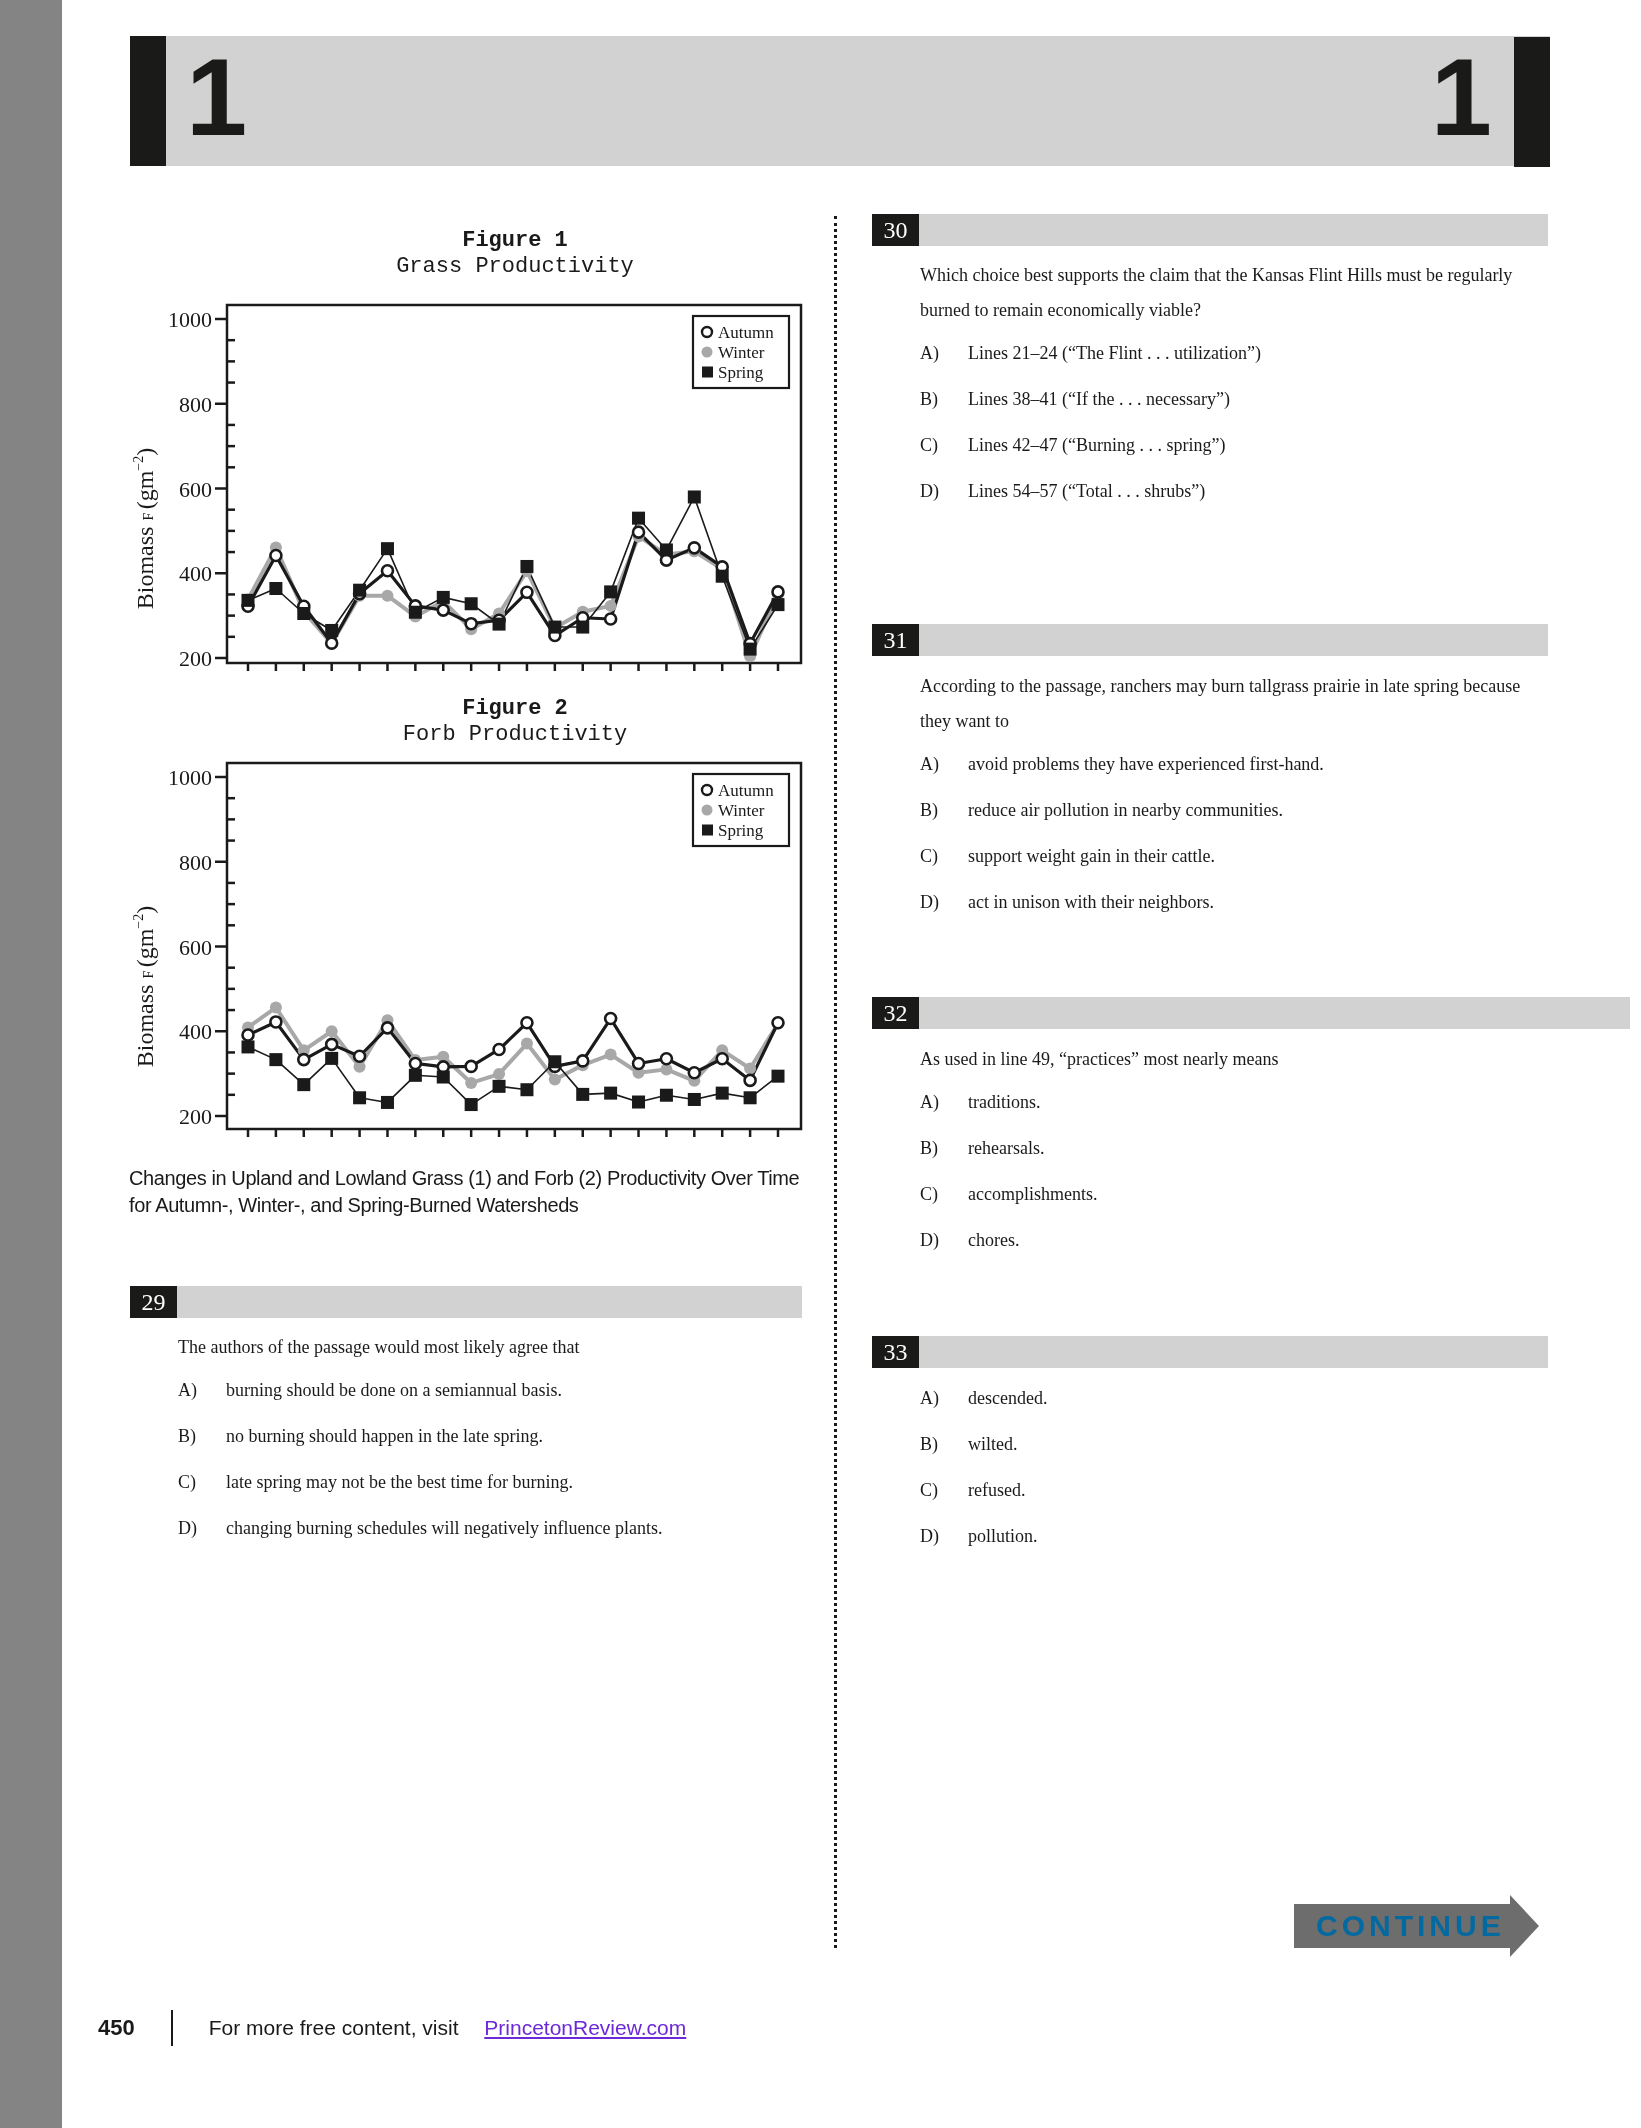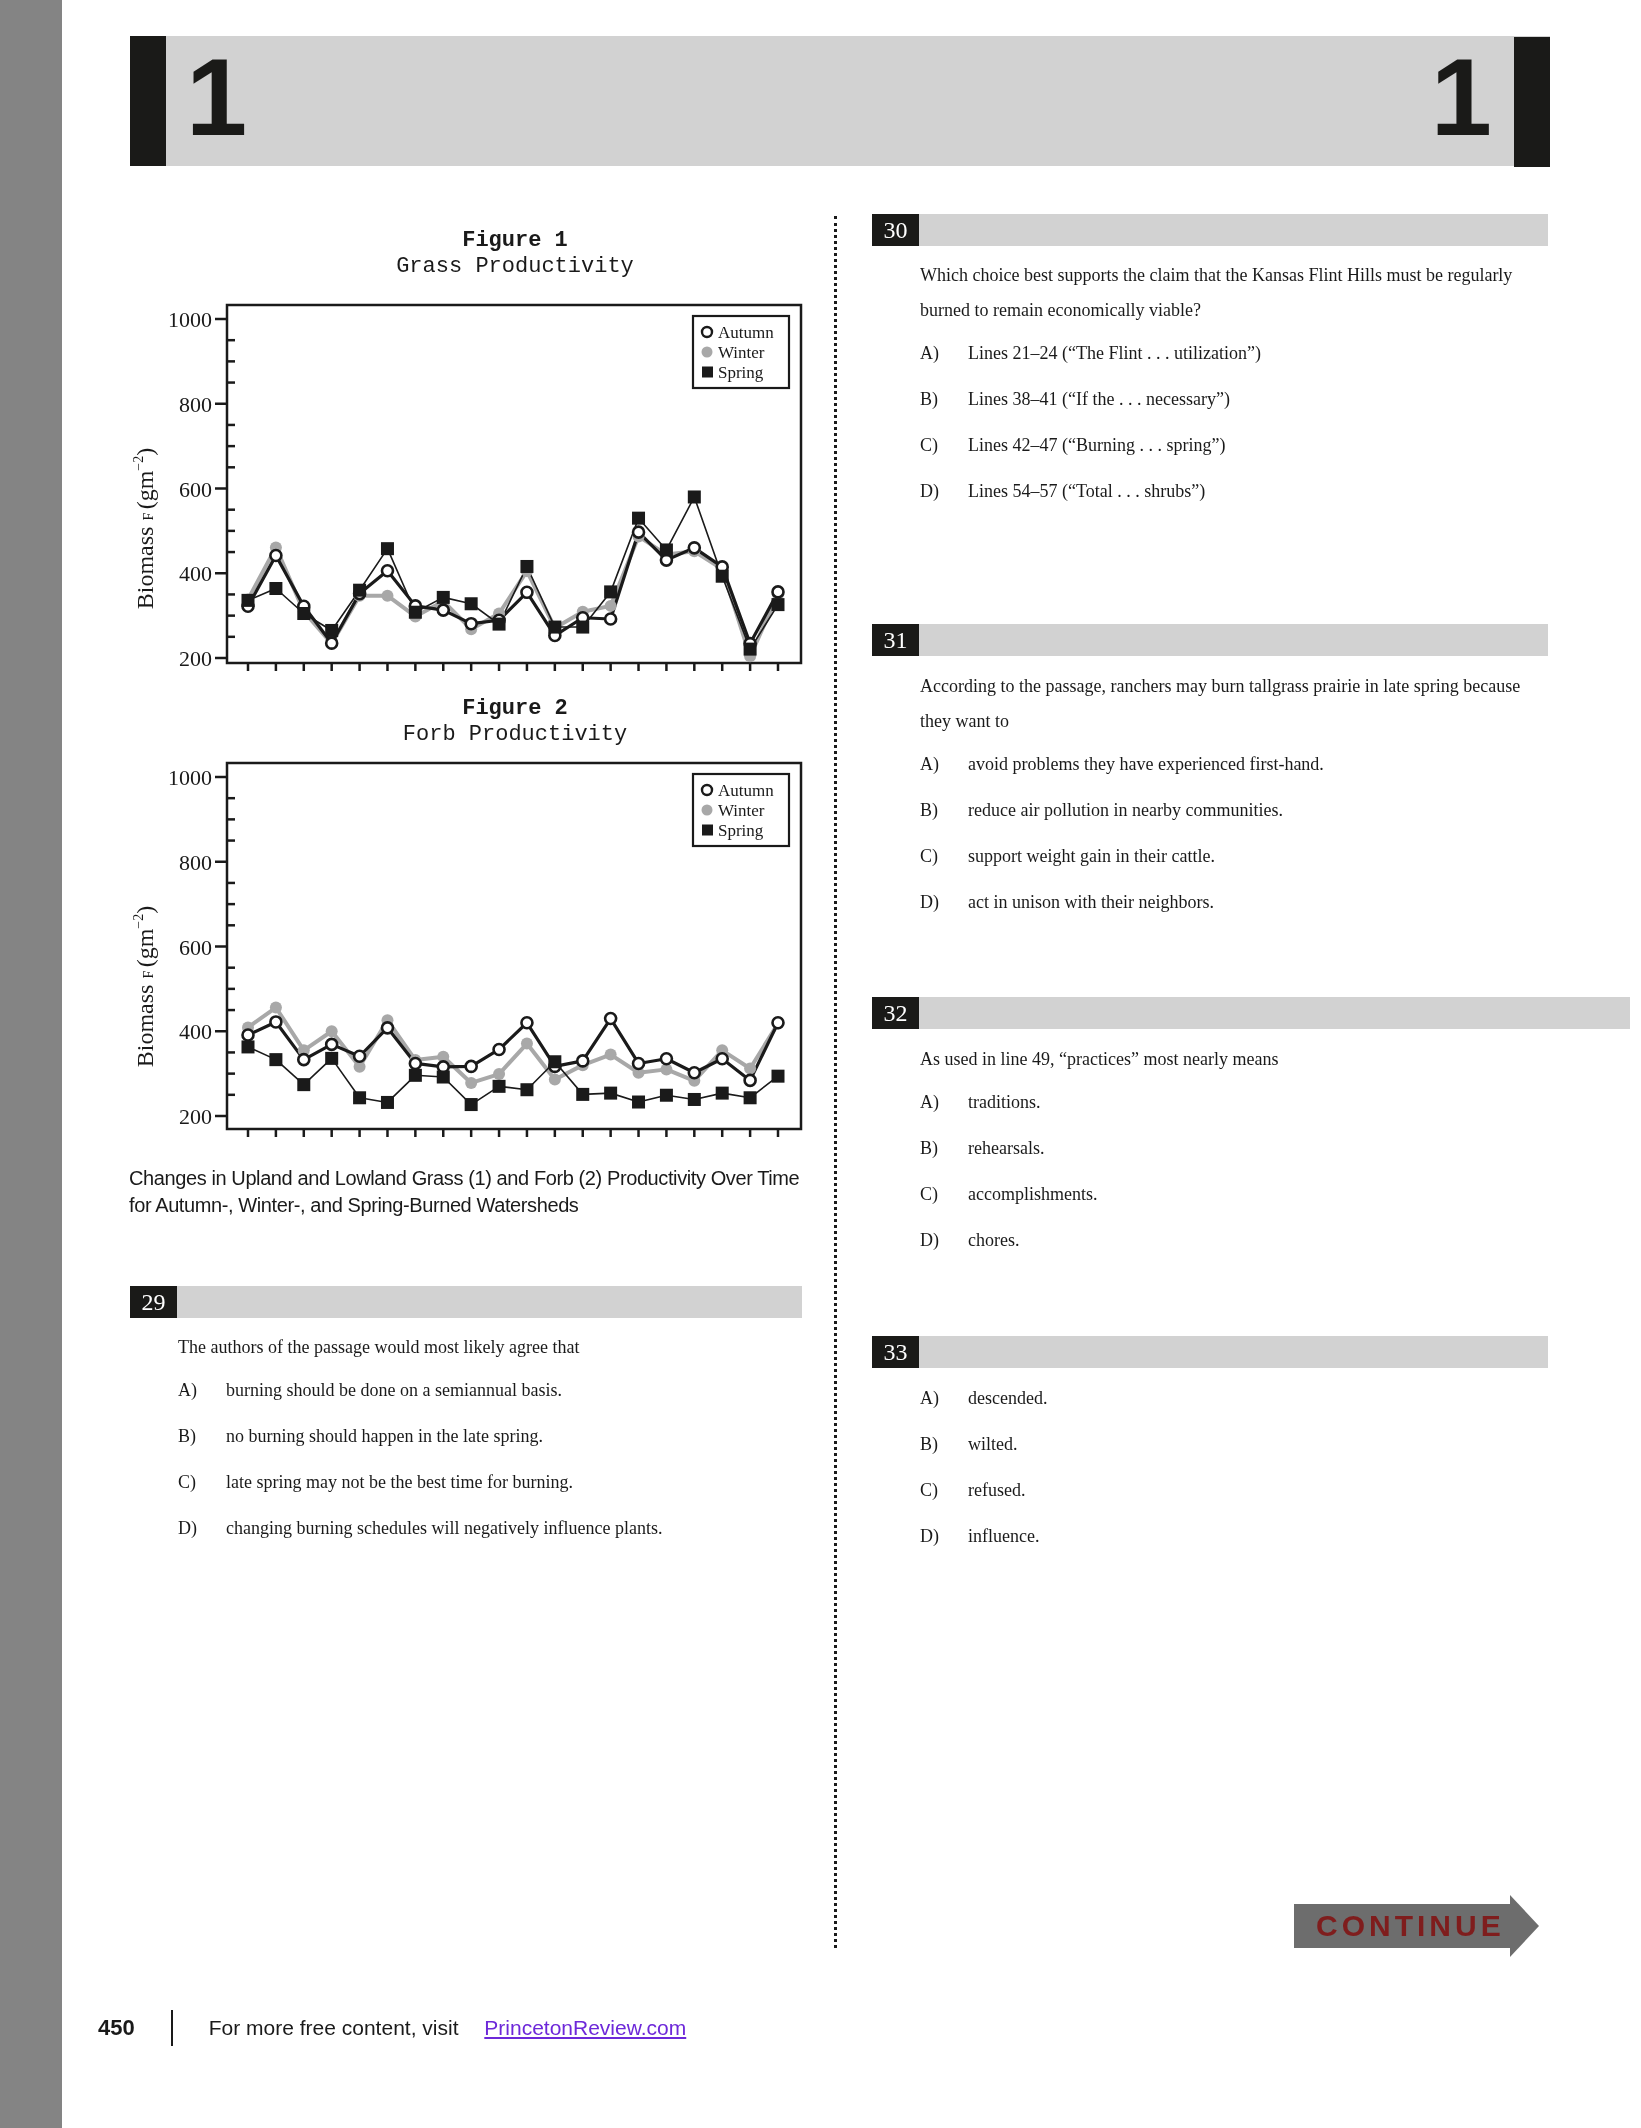--- a/index.html
+++ b/index.html
@@ -53,21 +53,21 @@
   .continue-btn .body {
     position: absolute; left: 0; top: 9px; width: 216px; height: 44px; background: #6d6d6d;
   }
   .continue-btn .arrow {
     position: absolute; left: 216px; top: 0; width: 0; height: 0;
     border-top: 31px solid transparent; border-bottom: 31px solid transparent; border-left: 29px solid #6d6d6d;
   }
   .continue-btn .label {
     position: absolute; left: 22px; top: 9px; height: 44px; line-height: 44px;
     font-family: "Liberation Sans", "DejaVu Sans", sans-serif; font-weight: bold; font-size: 30px;
-    letter-spacing: 4px; color: #7f1d1d;
+    letter-spacing: 4px; color: #0369a1;
   }
 
   .footer {
     position: absolute; left: 98px; top: 2008px; height: 40px;
     font-family: "Liberation Sans", "DejaVu Sans", sans-serif; font-size: 21px; line-height: 40px;
     display: flex; align-items: center; color: #1a1a1a; gap: 20px;
   }
   .footer .page-num { font-weight: bold; font-size: 22px; }
   .footer .sep { width: 2px; height: 36px; background: #1a1a1a; margin: 0 16px; }
   .footer .link { text-decoration: underline; color: #6d28d9; cursor: pointer; }
@@ -437,21 +437,21 @@
   <div class="q-choice">
       <span class="letter">B)</span>
       <span class="text">wilted.</span>
     </div>
   <div class="q-choice">
       <span class="letter">C)</span>
       <span class="text">refused.</span>
     </div>
   <div class="q-choice">
       <span class="letter">D)</span>
-      <span class="text">influence.</span>
+      <span class="text">pollution.</span>
     </div>
 </div>
 
 <div class="continue-btn">
   <div class="body"></div>
   <div class="arrow"></div>
   <div class="label">CONTINUE</div>
 </div>
 
 <div class="footer">

